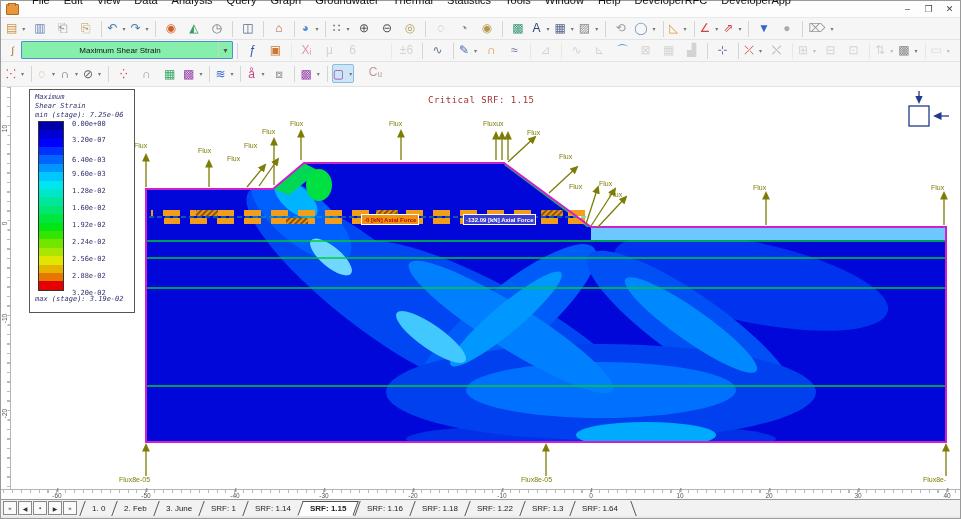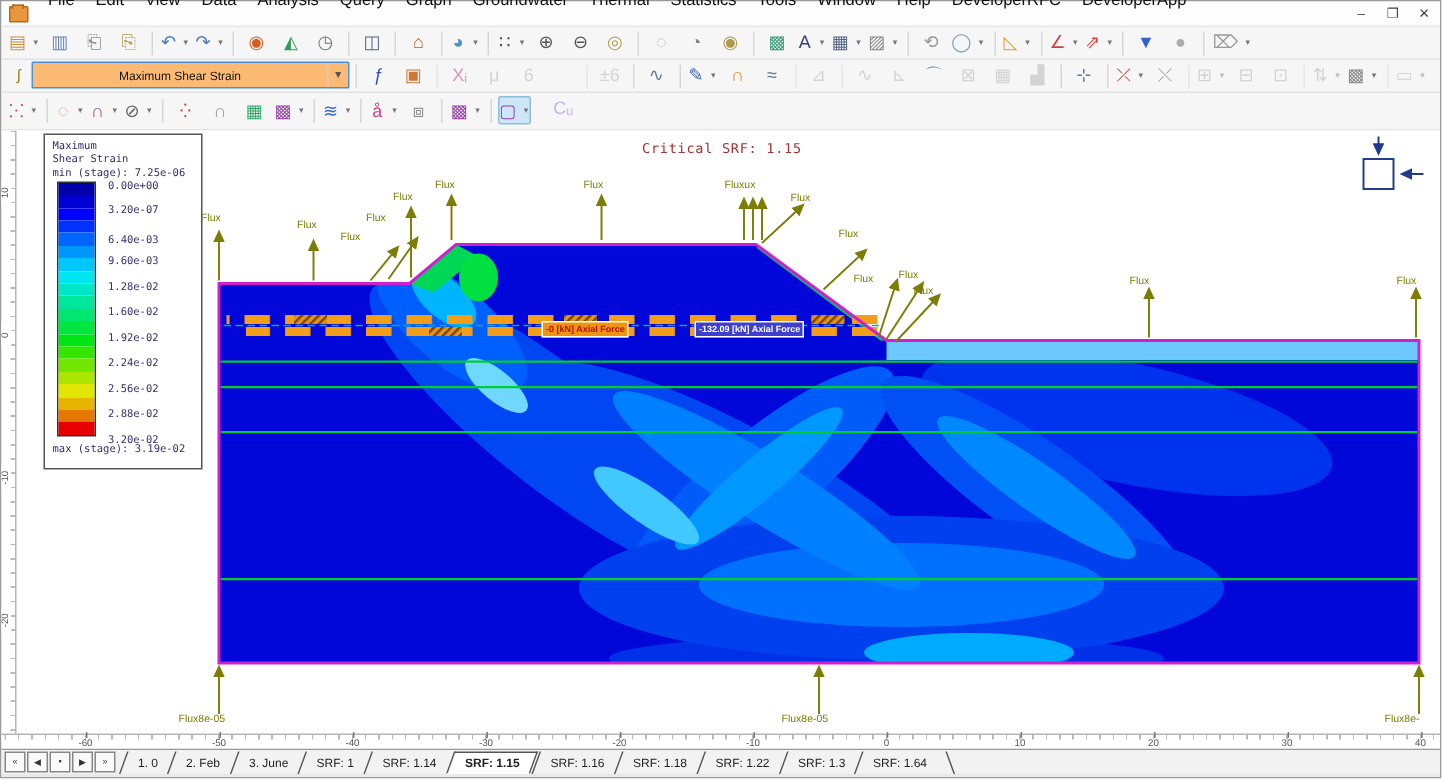--- a/index.html
+++ b/index.html
@@ -22,21 +22,21 @@
           font-size:12px; line-height:1; position:relative; border:1px solid transparent; border-radius:2px; margin:0 1px; }
   .tbtn .g { pointer-events:none; }
   .tbtn.dd { padding-right:9px; }
   .tbtn.dd::after { content:"▾"; position:absolute; right:1px; top:6px; font-size:6px; color:#777; }
   .tbtn.sep { margin-left:9px; }
   .tbtn.sep::before { content:""; position:absolute; left:-6px; top:1px; width:1px; height:16px; background:#d5d5d5; }
   .tbtn.dis { opacity:.45; }
   .tbtn.sel { background:#cde6f7; border-color:#8fbcdc; }
   #combo-wrap { display:flex; align-items:center; }
   #interpret-icon { width:17px; height:18px; font-size:10px; color:#99771f; display:flex; align-items:center; justify-content:center; }
-  #data-combo { width:212px; height:18px; border:1px solid #4a90d9; background:#fdba74; display:flex; align-items:center; border-radius:1px; }
+  #data-combo { width:212px; height:18px; border:1px solid #4a90d9; background:#86efac; display:flex; align-items:center; border-radius:1px; }
   #data-combo .val { flex:1; text-align:center; font-size:8px; color:#111; }
   #data-combo .arrow { width:14px; height:16px; border-left:1px solid #d0d0d0; font-size:7px; color:#555; display:flex; align-items:center; justify-content:center; }
 
   
   #canvas { position:relative; height:414px; background:#fff; overflow:hidden; }
   #model-svg { position:absolute; left:0; top:0; }
 
   
   #vruler { position:absolute; left:0; top:0; width:10px; height:402px; border-right:1px solid #b5b5b5;
             background-image:repeating-linear-gradient(to bottom,#b9b9b9 0 1px,transparent 1px 9.5px);
@@ -44,21 +44,21 @@
   .vlab { position:absolute; left:-5px; width:16px; text-align:center; font-size:6.5px; color:#555; transform:rotate(-90deg); background:#fff;}
   #hruler { position:absolute; left:0; top:402px; width:961px; height:12px; border-top:1px solid #b5b5b5;
             background-image:repeating-linear-gradient(to right,#b9b9b9 0 1px,transparent 1px 8.9px);
             background-size:100% 3px; background-position:2px 0; background-repeat:no-repeat; }
   .hlab { position:absolute; top:3px; font-size:6.5px; color:#555; transform:translateX(-50%); }
   .hlab::before{content:"";position:absolute;left:50%;top:-4px;width:1px;height:4px;background:#777;}
 
   
   #legend { position:absolute; left:28px; top:2px; width:106px; height:224px; background:#fff; border:1px solid #555;
             font-family:"DejaVu Sans Mono", monospace; font-size:7px; color:#31316e; z-index:3; }
-  .leg-line { position:absolute; left:5px; white-space:pre; }
+  .leg-line { position:absolute; left:5px; white-space:pre;font-style:italic; }
   #leg-stack { position:absolute; left:8px; top:31px; width:26px; height:170px; border:1px solid #333; display:flex; flex-direction:column; }
   #leg-stack .band { flex:1; }
   .leg-tick { position:absolute; left:42px; white-space:pre; }
 
   
   #critical-srf { position:absolute; left:427px; top:8px; font-family:"DejaVu Sans Mono", monospace; font-size:9px; color:#a03434; letter-spacing:.5px; z-index:3;}
   .flux-label { position:absolute; font-size:7px; color:#7d7d05; white-space:nowrap; z-index:2; }
   .axial-label { position:absolute; height:11px; line-height:10px; padding:0 2px; font-size:6px; font-weight:bold;
                  border:1px solid #fff; white-space:nowrap; z-index:3; }
 
@@ -224,21 +224,21 @@
         <div class="tbtn dis sep">
           <span class="g" style="color: #be185d;">Xᵢ</span>
         </div>
         <div class="tbtn dis">
           <span class="g" style="color: rgb(170, 170, 170);">μ</span>
         </div>
         <div class="tbtn dis">
           <span class="g" style="color: rgb(170, 170, 170);">6</span>
         </div>
         <div class="tbtn dis">
-          <span class="g" style="color: #8b5cf6; margin-top: 44px;">Cᵤ</span>
+          <span class="g" style="color: #7f1d1d; margin-top: 44px;">Cᵤ</span>
         </div>
         <div class="tbtn dis sep">
           <span class="g" style="color: rgb(170, 170, 170);">±6</span>
         </div>
         <div class="tbtn sep">
           <span class="g" style="color: rgb(102, 119, 153);">∿</span>
         </div>
         <div class="tbtn dd sep">
           <span class="g" style="color: rgb(68, 102, 170);">✎</span>
         </div>

